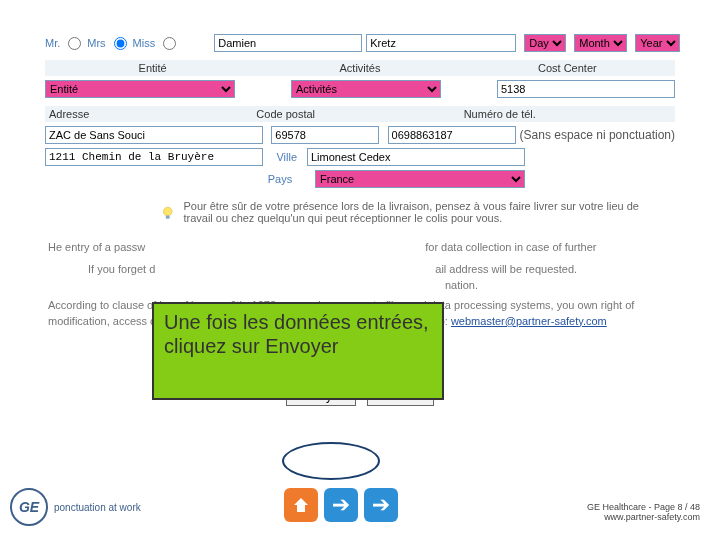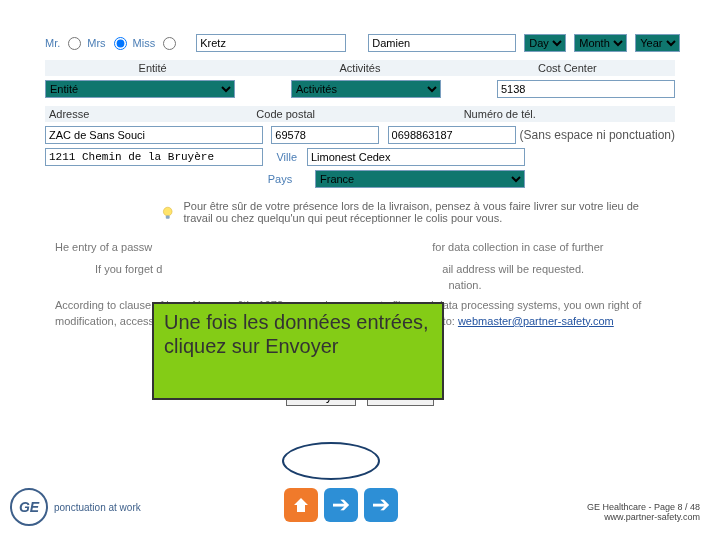--- a/index.html
+++ b/index.html
@@ -3,26 +3,26 @@
 <meta charset="utf-8">
 <style>
   body{margin:0;font-family:Arial,sans-serif;font-size:11px;color:#333;background:#fff;width:720px;height:540px;position:relative}
   .wrap{padding:30px 45px 0 45px}
   .sectionbar{background:#eef3f7;padding:2px 4px;margin-top:8px;display:flex}
   .sectionbar>div{flex:1}
   .row{display:flex;align-items:center;margin-top:4px}
   .cell{display:flex;align-items:center}
   .lbl{color:#4a7db5;margin-right:4px}
   input[type=text]{border:1px solid #7a9ebf;height:16px;font-size:11px;padding:0 3px}
-  select{border:1px solid #7a9ebf;height:18px;font-size:11px;background:#0f766e}
+  select{border:1px solid #7a9ebf;height:18px;font-size:11px;background:#ec4899}
   .radio{margin:0 2px 0 4px}
   .hint{font-size:12px;color:#555;margin-left:4px}
   .light{display:flex;align-items:flex-start;margin:12px 30px 0 115px}
   .bulb{width:26px;height:26px;margin-right:8px}
-  .info{font-size:11px;color:#777;margin:14px 0 0 10px;line-height:1.45}
+  .info{font-size:11px;color:#777;margin:14px 0 0 3px;line-height:1.45}
   .callout{position:absolute;left:152px;top:302px;width:268px;height:82px;background:#84cc16;border:2px solid #333;font-size:20px;padding:6px 10px;line-height:1.2}
   .btns{text-align:center;margin-top:56px}
   .btn{border:1px solid #666;background:#f2f2f2;padding:2px 12px;font-size:12px;margin:0 4px;cursor:pointer}
   .circled{position:absolute;left:282px;top:442px;width:94px;height:34px;border:2px solid #1a3e6b;border-radius:50%}
   .nav{position:absolute;left:284px;bottom:18px;display:flex;gap:6px}
   .navbtn{width:34px;height:34px;border-radius:6px;display:flex;align-items:center;justify-content:center;font-size:22px;color:#fff}
   .home{background:#f07a2b}
   .arrow{background:#2d8fd6}
   .footer-ge{position:absolute;left:10px;bottom:14px;display:flex;align-items:center;gap:6px}
   .ge-logo{width:34px;height:34px;border-radius:50%;border:2px solid #3d5f8a;display:flex;align-items:center;justify-content:center;color:#3d5f8a;font-size:14px;font-style:italic;font-weight:bold}
@@ -40,22 +40,22 @@
         <input type="radio" class="radio" style="">
       </div>
     <div class="cell">
         <span class="lbl">Mrs</span>
         <input type="radio" class="radio" checked="" style="">
       </div>
     <div class="cell" style="margin-right:14px">
         <span class="lbl">Miss</span>
         <input type="radio" class="radio" style="">
       </div>
+    <input type="text" style="width: 140px; margin-left: 18px;" value="Damien">
     <input type="text" style="width: 150px;" value="Kretz">
-    <input type="text" style="width: 140px; margin-left: 18px;" value="Damien">
     <div style="flex:1"></div>
     <select><option>Day</option></select>
     <select style="margin:0 4px"><option>Month</option></select>
     <select><option>Year</option></select>
   </div>
 
   <div class="sectionbar">
     <div style="text-align:center">Entité</div>
     <div style="text-align:center">Activités</div>
     <div style="text-align:center">Cost Center</div>

